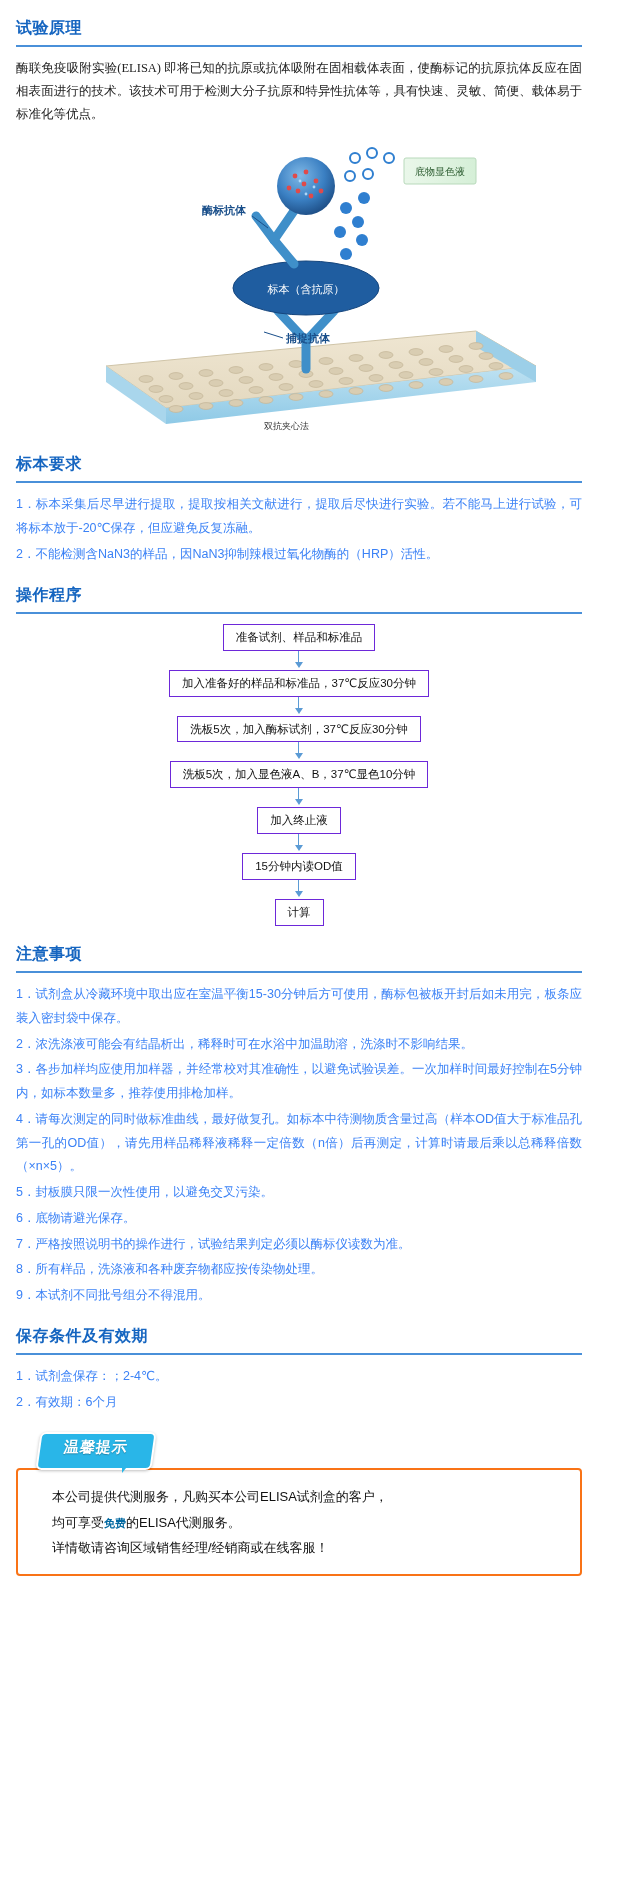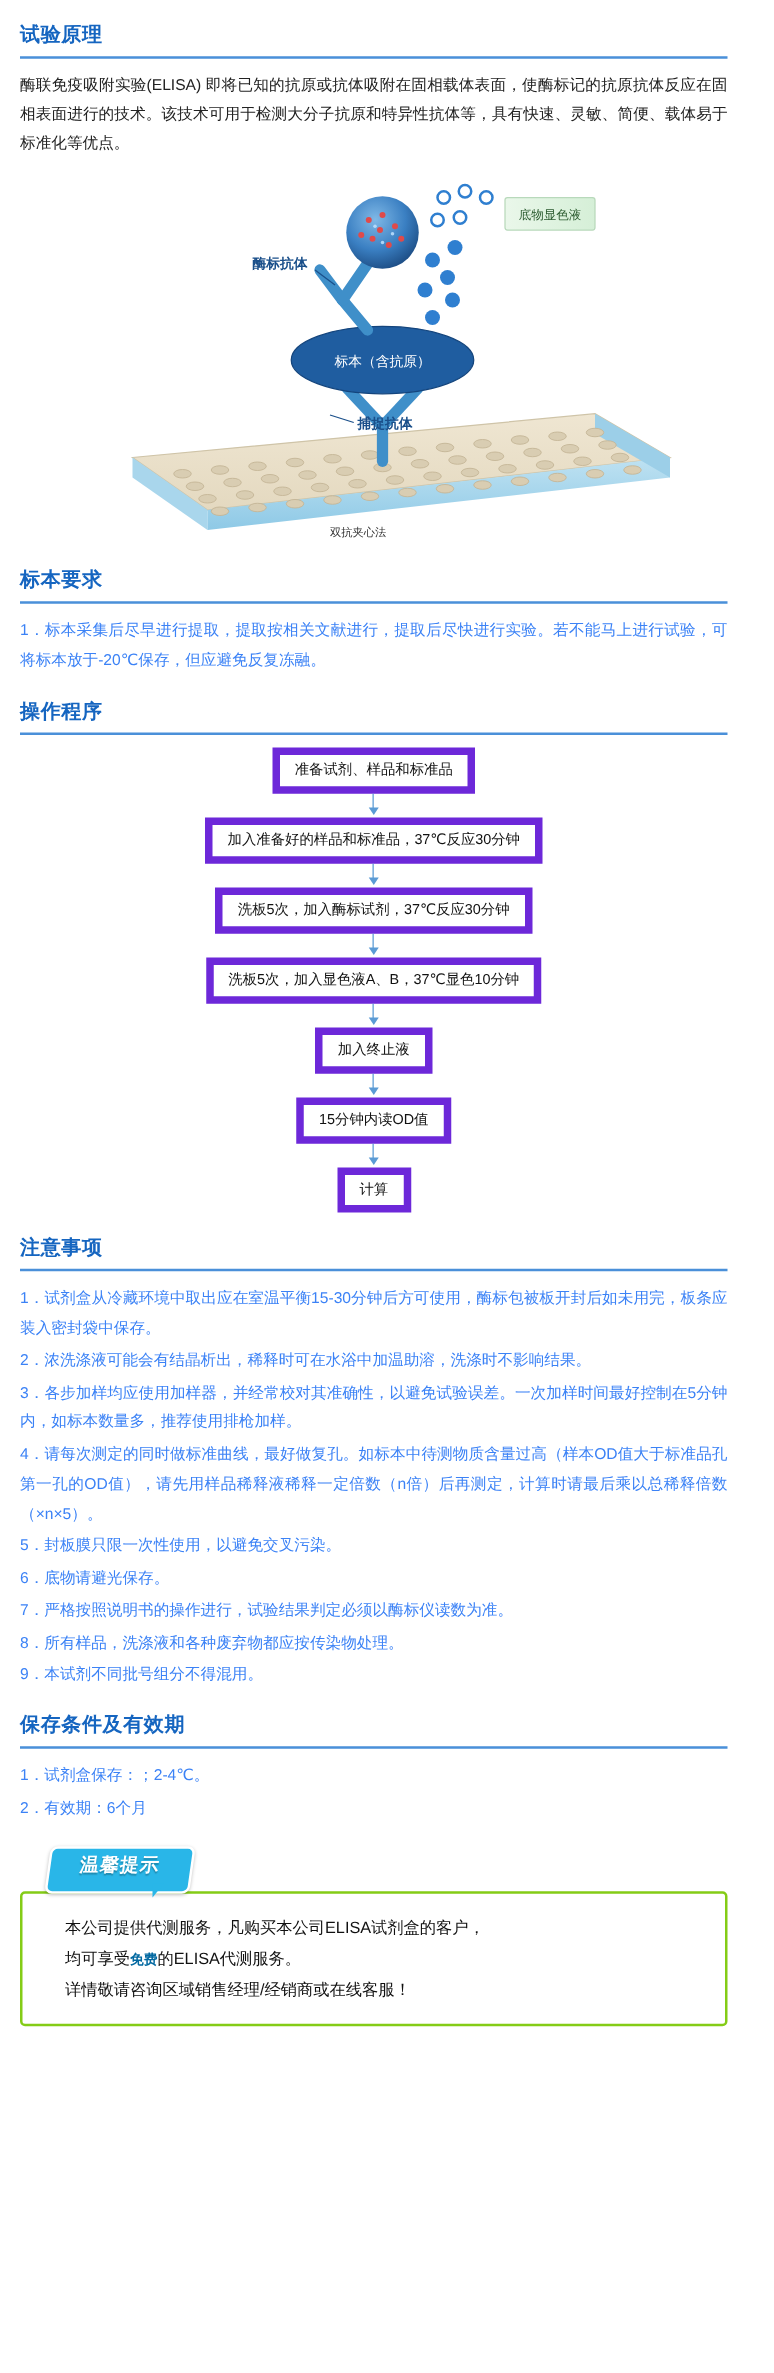--- a/index.html
+++ b/index.html
@@ -34,20 +34,21 @@
     background: #4a90d9;
     width: 100%;
     margin-bottom: 10px;
   }
   p.body-text {
     font-size: 12.5px;
     line-height: 1.85;
     margin: 0 0 4px 0;
     text-align: justify;
     color: #222;
+    font-family: Liberation Serif, serif;
   }
   .para-list p {
     font-size: 12.5px;
     line-height: 1.9;
     margin: 0 0 2px 0;
     text-align: justify;
     color: #3b82f6;
   }
 
   
@@ -60,21 +61,21 @@
 
   
   .flow {
     margin: 10px auto 8px auto;
     width: 100%;
     display: flex;
     flex-direction: column;
     align-items: center;
   }
   .flow-box {
-    border: 6px solid #6d28d9;
+    border: 1px solid #6d28d9;
     background: #ffffff;
     color: #111;
     font-size: 11.5px;
     padding: 5px 12px;
     white-space: nowrap;
     line-height: 1.3;
   }
   .flow-arrow {
     width: 0;
     height: 0;
@@ -141,21 +142,21 @@
   }
   .tip-badge .tail {
     position: absolute;
     left: 84px;
     top: 30px;
     width: 0; height: 0;
     border-left: 9px solid #29b6e8;
     border-bottom: 11px solid transparent;
   }
   .tip-box {
-    border: 2px solid #84cc16;
+    border: 2px solid #f97316;
     border-radius: 4px;
     padding: 14px 20px 14px 34px;
     background: #fff;
     position: relative;
   }
   .tip-box p {
     font-size: 13px;
     line-height: 1.95;
     margin: 0;
     color: #111;
@@ -324,20 +325,21 @@
 
       <text x="258" y="293" font-family="Liberation Sans, sans-serif" font-size="9" fill="#333">双抗夹心法</text>
     </svg>
   </div>
 
   <div class="section">
     <h2 class="sec-title">标本要求</h2>
     <div class="underline"></div>
     <div class="para-list">
       <p>1．标本采集后尽早进行提取，提取按相关文献进行，提取后尽快进行实验。若不能马上进行试验，可将标本放于-20℃保存，但应避免反复冻融。</p>
+      <p>2．不能检测含NaN3的样品，因NaN3抑制辣根过氧化物酶的（HRP）活性。</p>
     </div>
   </div>
 
   <div class="section">
     <h2 class="sec-title">操作程序</h2>
     <div class="underline"></div>
 
     <div class="flow">
       <div class="flow-box">准备试剂、样品和标准品</div>
       <div class="flow-gap">

